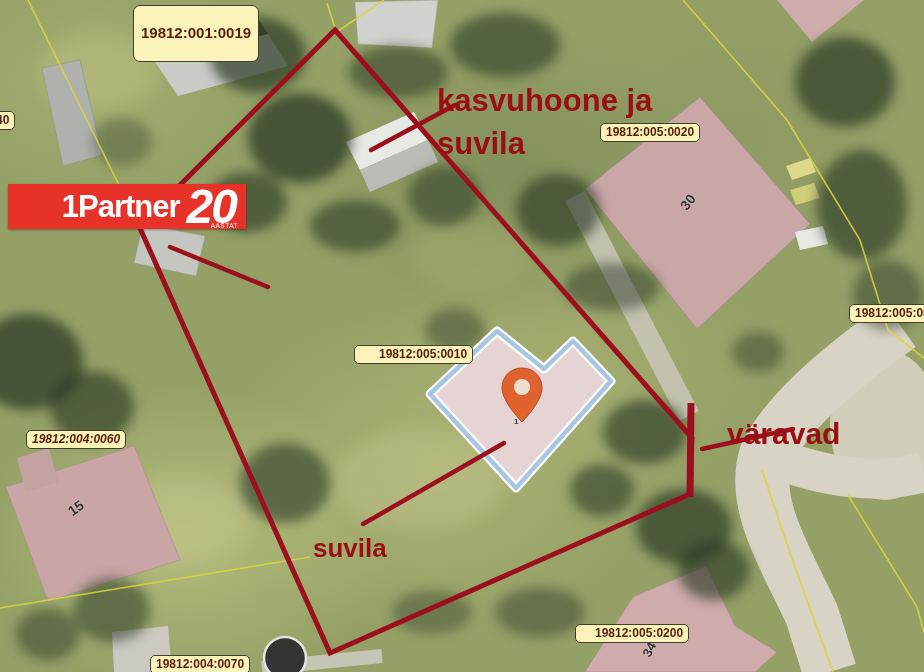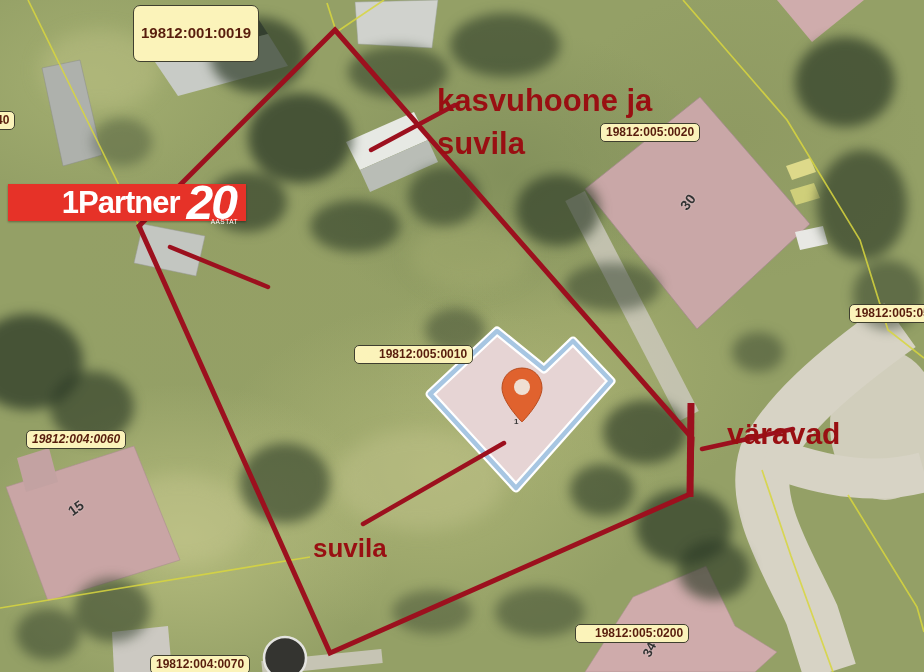--- a/index.html
+++ b/index.html
@@ -25,21 +25,21 @@
   .cad-label.big{font-size:15px;padding:18px 7px;border-radius:7px;}
   .annotation{
     position:absolute;color:#990f12;font-weight:700;font-size:31px;line-height:1.38;
     white-space:nowrap;z-index:28;letter-spacing:0px;
   }
   .house-number{
     position:absolute;color:#333;font-weight:bold;font-size:14px;z-index:26;
     text-shadow:0 0 2px rgba(255,255,255,.5);
   }
   #partner-logo{
-    position:absolute;left:8px;top:184px;width:238px;height:37px;background:#e63228;
+    position:absolute;left:8px;top:184px;width:238px;height:45px;background:#e63228;
     z-index:40;display:flex;align-items:center;justify-content:flex-end;
     padding-right:10px;box-sizing:border-box;box-shadow:0 1px 2px rgba(0,0,0,.35);
   }
   #partner-logo .brand{color:#fff;font-weight:bold;font-size:31px;letter-spacing:-1px;}
   #partner-logo .years-wrap{position:relative;margin-left:7px;}
   #partner-logo .years{color:#fff;font-weight:bold;font-size:48px;line-height:1;letter-spacing:-2px;font-style:italic;}
   #partner-logo .subtext{position:absolute;right:-2px;bottom:2px;color:#fff;font-size:6.5px;letter-spacing:.5px;}
   #map-pin{position:absolute;left:500px;top:366px;z-index:35;cursor:pointer;}
   #pin-sub{position:absolute;left:514px;top:417px;font-size:8px;color:#3a3a3a;z-index:35;font-weight:bold;}
 </style>

